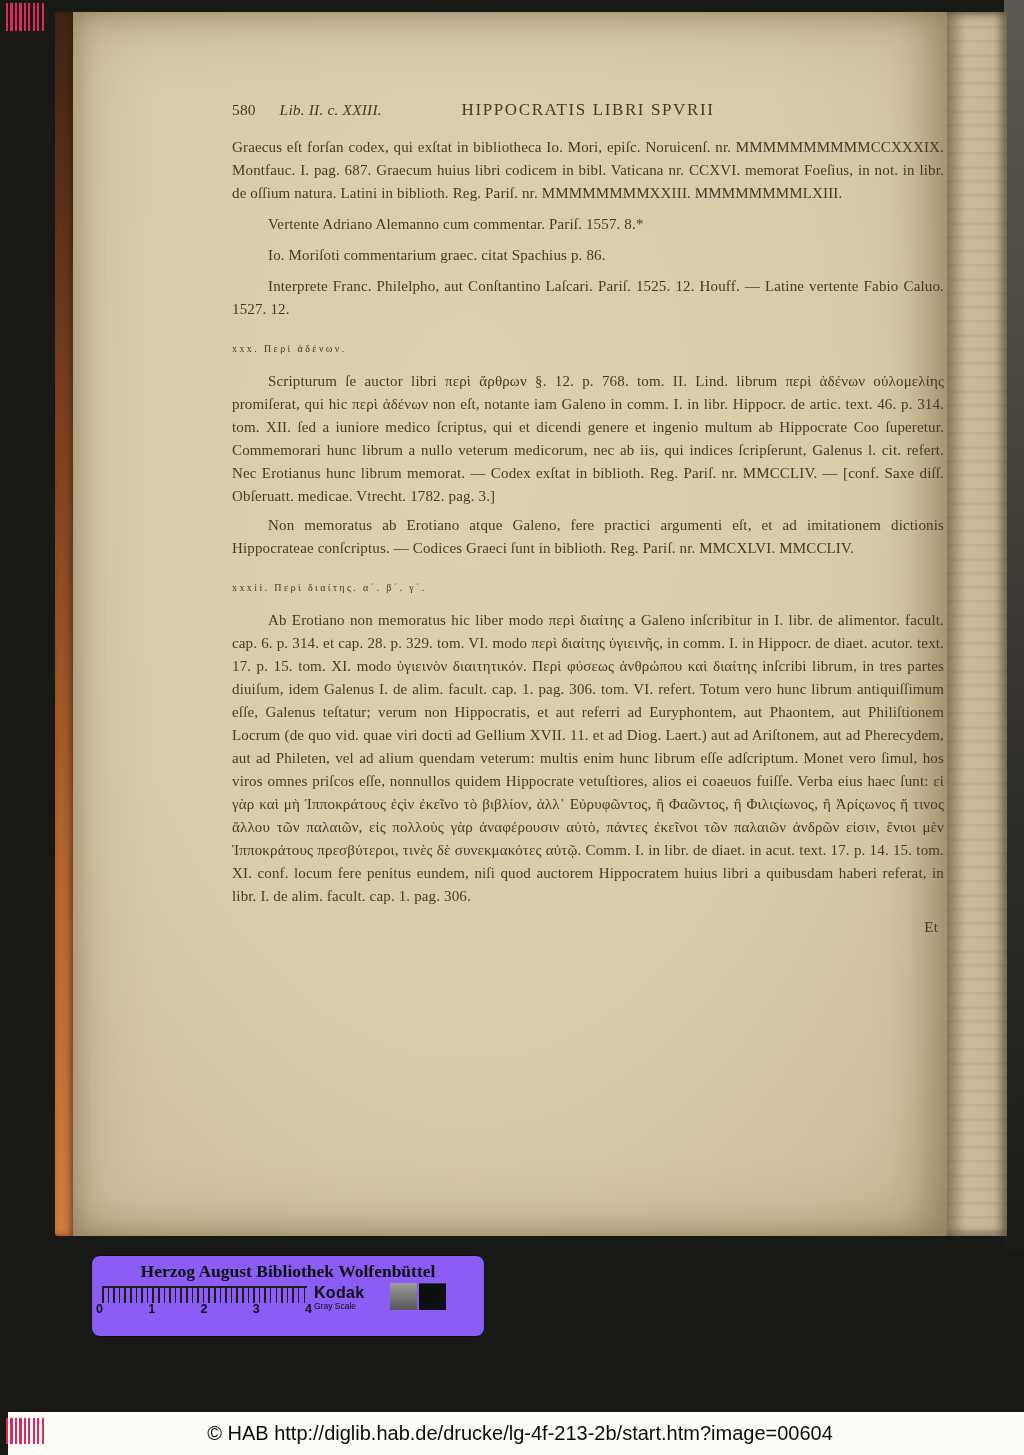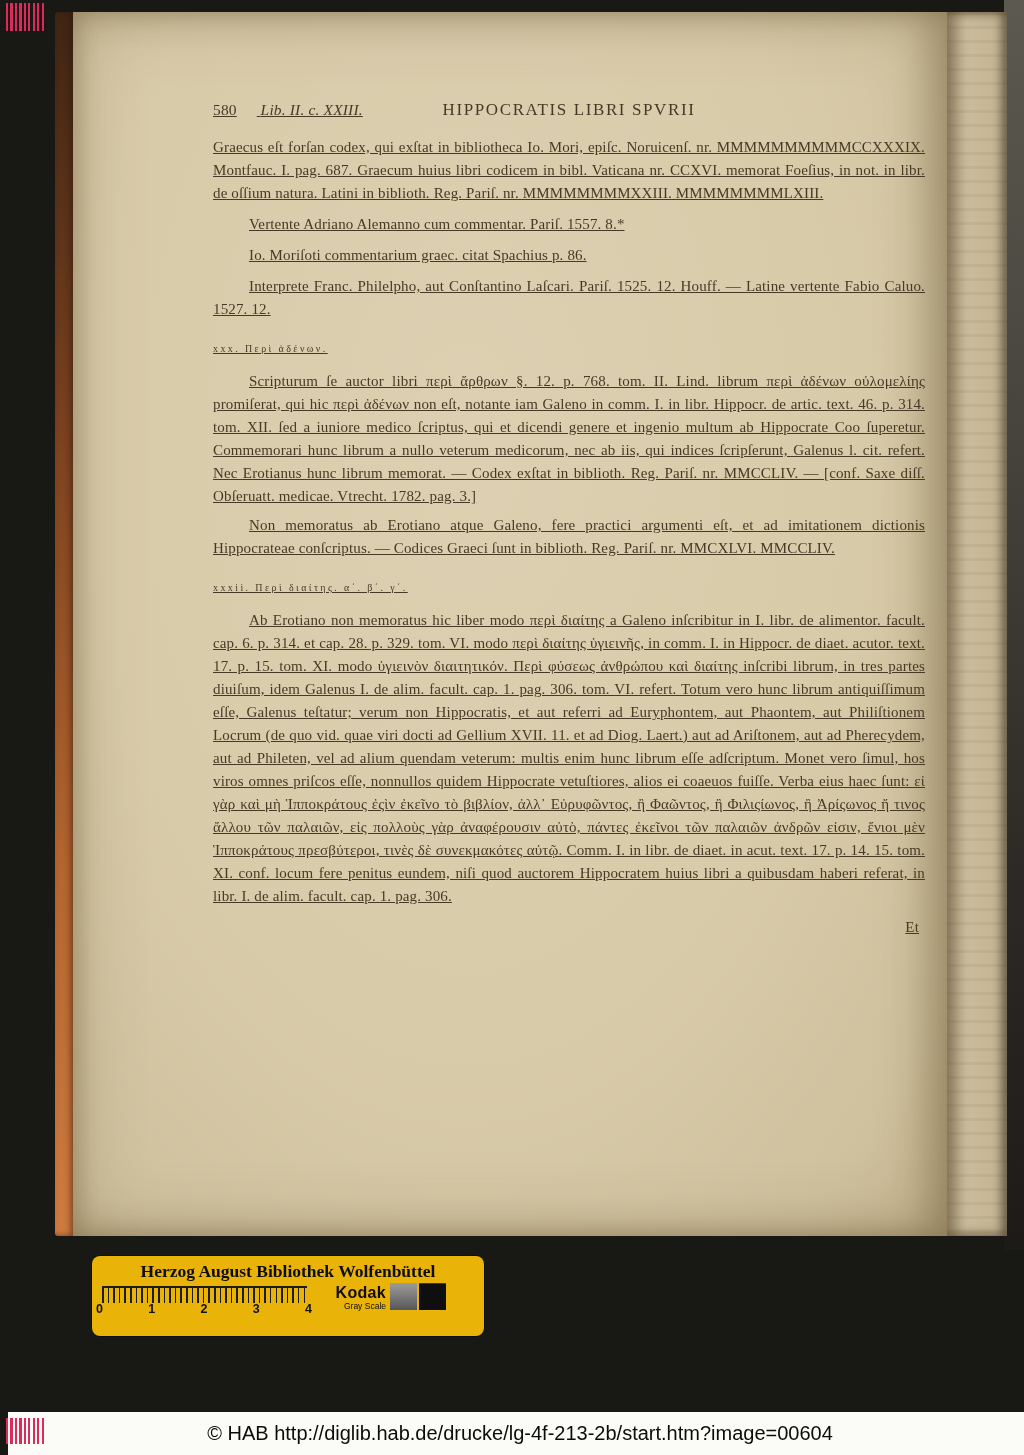--- a/index.html
+++ b/index.html
@@ -44,64 +44,63 @@
     position:absolute;left:18px;top:0;right:60px;bottom:0;
     background:
       radial-gradient(ellipse at 45% 35%, #ddd0b2 0%, #d8cba9 55%, #cfc19e 85%, #c4b48f 100%);
     box-shadow:
       inset 0 0 70px rgba(95,75,40,.28),
       inset -20px 0 34px rgba(95,75,40,.30),
       inset 8px 0 18px rgba(95,75,40,.22);
   }
   
   .textblock{
-    position:absolute;left:140px;top:86px;width:712px;
+    position:absolute;left:159px;top:86px;width:712px;
     color:#463a27;font-size:15px;line-height:23px;
     letter-spacing:.15px;
-    text-decoration:underline;
   }
   .pagehead{position:relative;height:26px;margin-bottom:12px;white-space:nowrap;}
   .pnum{font-size:15.5px;margin-right:20px;}
   .chap{font-style:italic;font-size:15.5px;}
   .runtitle{
     position:absolute;left:50%;transform:translateX(-50%);
     letter-spacing:1.6px;font-size:17px;
   }
   .para{margin:5px 0 6px 0;text-align:justify;}
   .para.indent{text-indent:36px;}
   .para.gap{margin-top:8px;}
   .shead{
     text-align:left;letter-spacing:2.4px;
     margin:16px 0 10px 0;font-size:10px;
   }
   .catchword{text-align:right;padding-right:6px;margin-top:8px;}
   
   .kodak-label{
     position:absolute;left:92px;top:1256px;width:392px;height:80px;
-    background:#eab308;border-radius:8px;z-index:5;
+    background:#8b5cf6;border-radius:8px;z-index:5;
     box-shadow:0 0 0 1px rgba(0,0,0,.35);
     font-family:"Liberation Sans","DejaVu Sans",sans-serif;
   }
   .lib-title{
     text-align:center;margin-top:5px;
     font-family:"Liberation Serif","DejaVu Serif",serif;
     font-weight:bold;font-size:17.5px;color:#0d0d0d;
   }
   .scale-row{position:absolute;left:0;top:27px;width:100%;height:32px;}
   .ruler{
     position:absolute;left:10px;top:3px;width:205px;height:15px;
     background:repeating-linear-gradient(90deg,#1c1c1c 0 1.5px,transparent 1.5px 5.6px);
     border-top:2px solid #1c1c1c;
   }
   .ruler-numbers{
     position:absolute;left:4px;top:46px;width:216px;
     display:flex;justify-content:space-between;
     font-size:12.5px;font-weight:bold;color:#111;
   }
-  .kodak-text{position:absolute;left:222px;top:1px;width:72px;text-align:right;color:#0d0d0d;}
+  .kodak-text{position:absolute;left:222px;top:1px;width:72px;text-align:left;color:#0d0d0d;}
   .kodak-brand{font-weight:bold;font-size:16px;letter-spacing:.3px;}
   .kodak-sub{font-size:8.5px;margin-top:-1px;}
   .patch{position:absolute;top:0;width:27px;height:27px;}
   .patch-gray{left:298px;background:linear-gradient(180deg,#9c9c9a,#57575a);}
   .patch-black{left:327px;background:#0f0f0f;box-shadow:inset 0 1px 0 #3a3a3a;}
   
   .footer-bar{
     position:absolute;left:0;top:1412px;width:1024px;height:43px;
     background:#fbfbf8;z-index:4;
     display:flex;align-items:center;justify-content:center;

